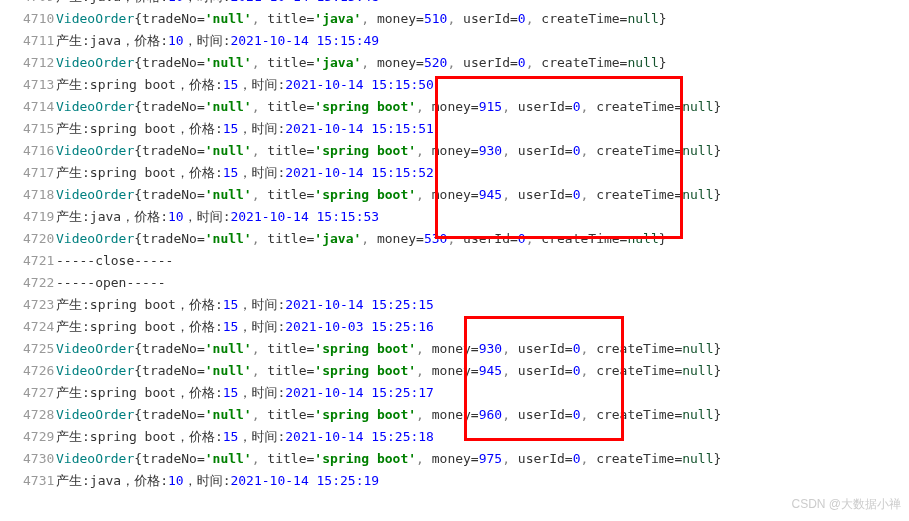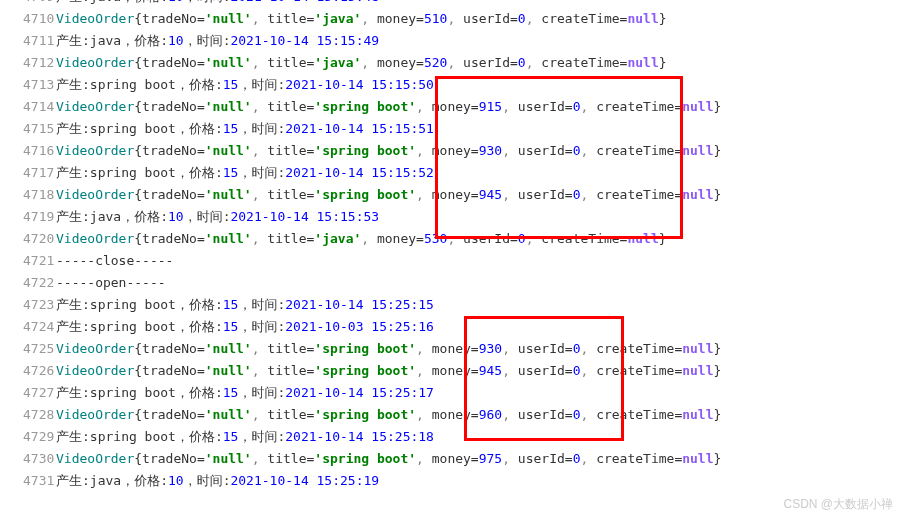--- a/index.html
+++ b/index.html
@@ -26,30 +26,30 @@
       padding-right: 20px;
       user-select: none;
       flex-shrink: 0;
       padding-left: 23px;
     }
     .content { flex: 1; }
     .teal { color: #008080; }
     .gray { color: #808080; }
     .str { color: #008000; font-weight: bold; }
     .num { color: #0000ff; text-align: center; }
-    .kw { color: #8b5cf6; font-weight: bold; }
+    .kw { color: #14532d; font-weight: normal; }
     .dark { color: #333333; }
     .redbox {
       position: absolute;
       border: 3px solid #ff0000;
       pointer-events: none;
     }
     .watermark {
       position: absolute;
-      right: 16px;
+      right: 8px;
       bottom: 6px;
       color: #cccccc;
       font-size: 12px;
       font-family: sans-serif;
     }
     .toprow { margin-top: -14px; }
   </style>
 </head>
 <body>
 

